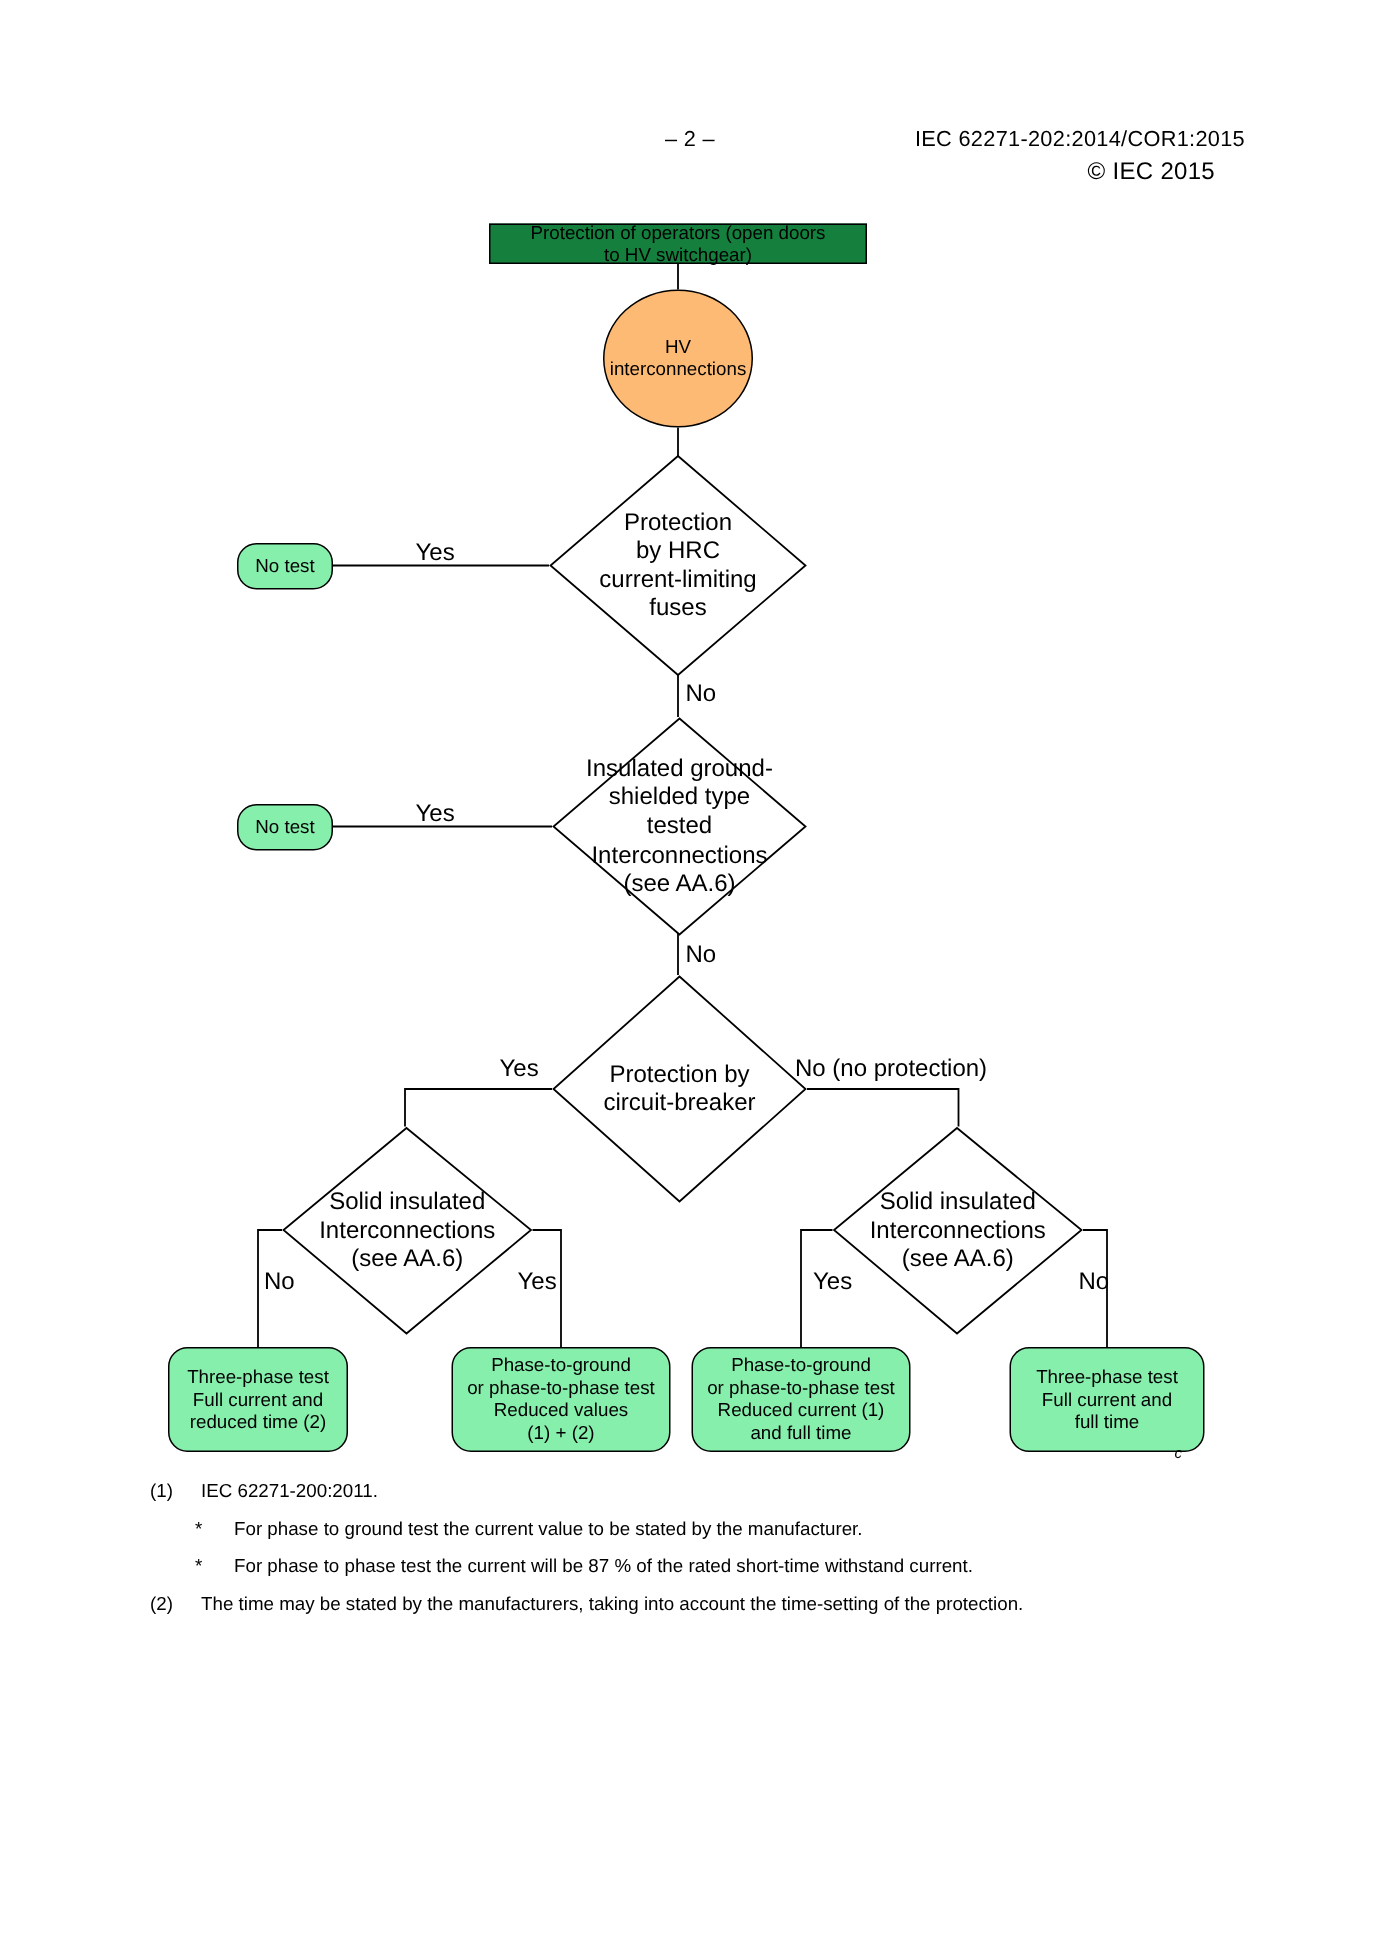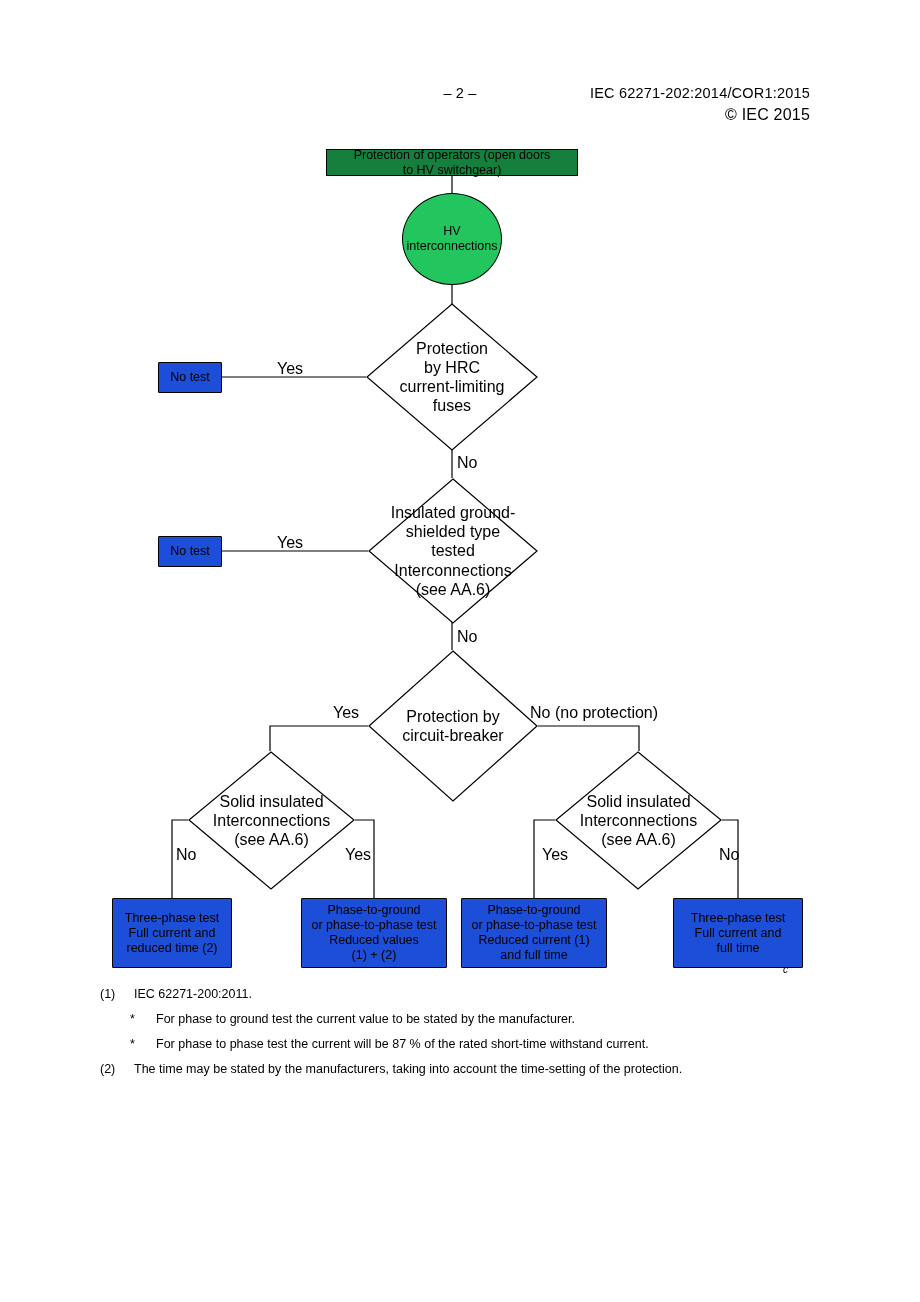--- a/index.html
+++ b/index.html
@@ -6,38 +6,38 @@
   body{
     width:920px;height:1302px;background:#ffffff;
     font-family:"Liberation Sans", sans-serif;
     color:#000000;position:relative;overflow:hidden;
   }
   #page{position:absolute;left:0;top:0;width:920px;height:1302px;}
 
   
   .hdr-page{position:absolute;left:400px;top:85px;width:120px;text-align:center;
             font-size:14.5px;letter-spacing:.2px;}
-  .hdr-std{position:absolute;left:440px;top:85px;width:370px;text-align:right;
+  .hdr-std{position:absolute;left:460px;top:85px;width:370px;text-align:right;
            font-size:14.5px;letter-spacing:.2px;}
   .hdr-cop{position:absolute;left:440px;top:106px;width:370px;text-align:right;
            font-size:16px;letter-spacing:.2px;}
 
   
   #wires{position:absolute;left:0;top:0;width:920px;height:1302px;}
 
   
   .node{position:absolute;box-sizing:border-box;display:flex;align-items:center;
         justify-content:center;text-align:center;line-height:1.2;}
 
   .rect-box{border:1px solid #000;background:#15803d;font-size:12.5px;padding:2px 4px;}
 
-  .round-box{border:1px solid #000;border-radius:1px;background:#1d4ed8;
+  .round-box{border:1px solid #000;border-radius:13px;background:#86efac;
              font-size:12.5px;padding:12px 6px;}
 
-  .ellipse{border:1px solid #000;border-radius:50%;background:#22c55e;font-size:12.5px;}
+  .ellipse{border:1px solid #000;border-radius:50%;background:#fdba74;font-size:12.5px;}
 
   .diamond-wrap{position:absolute;}
   .diamond-wrap svg{position:absolute;left:0;top:0;}
   .diamond-label{position:absolute;left:0;top:0;width:100%;height:100%;
                  display:flex;align-items:center;justify-content:center;
                  text-align:center;font-size:16px;line-height:1.2;pointer-events:none;}
 
   .edge-label{position:absolute;font-size:16px;white-space:nowrap;}
 
   .corner-mark{position:absolute;font-size:10px;font-style:italic;}

